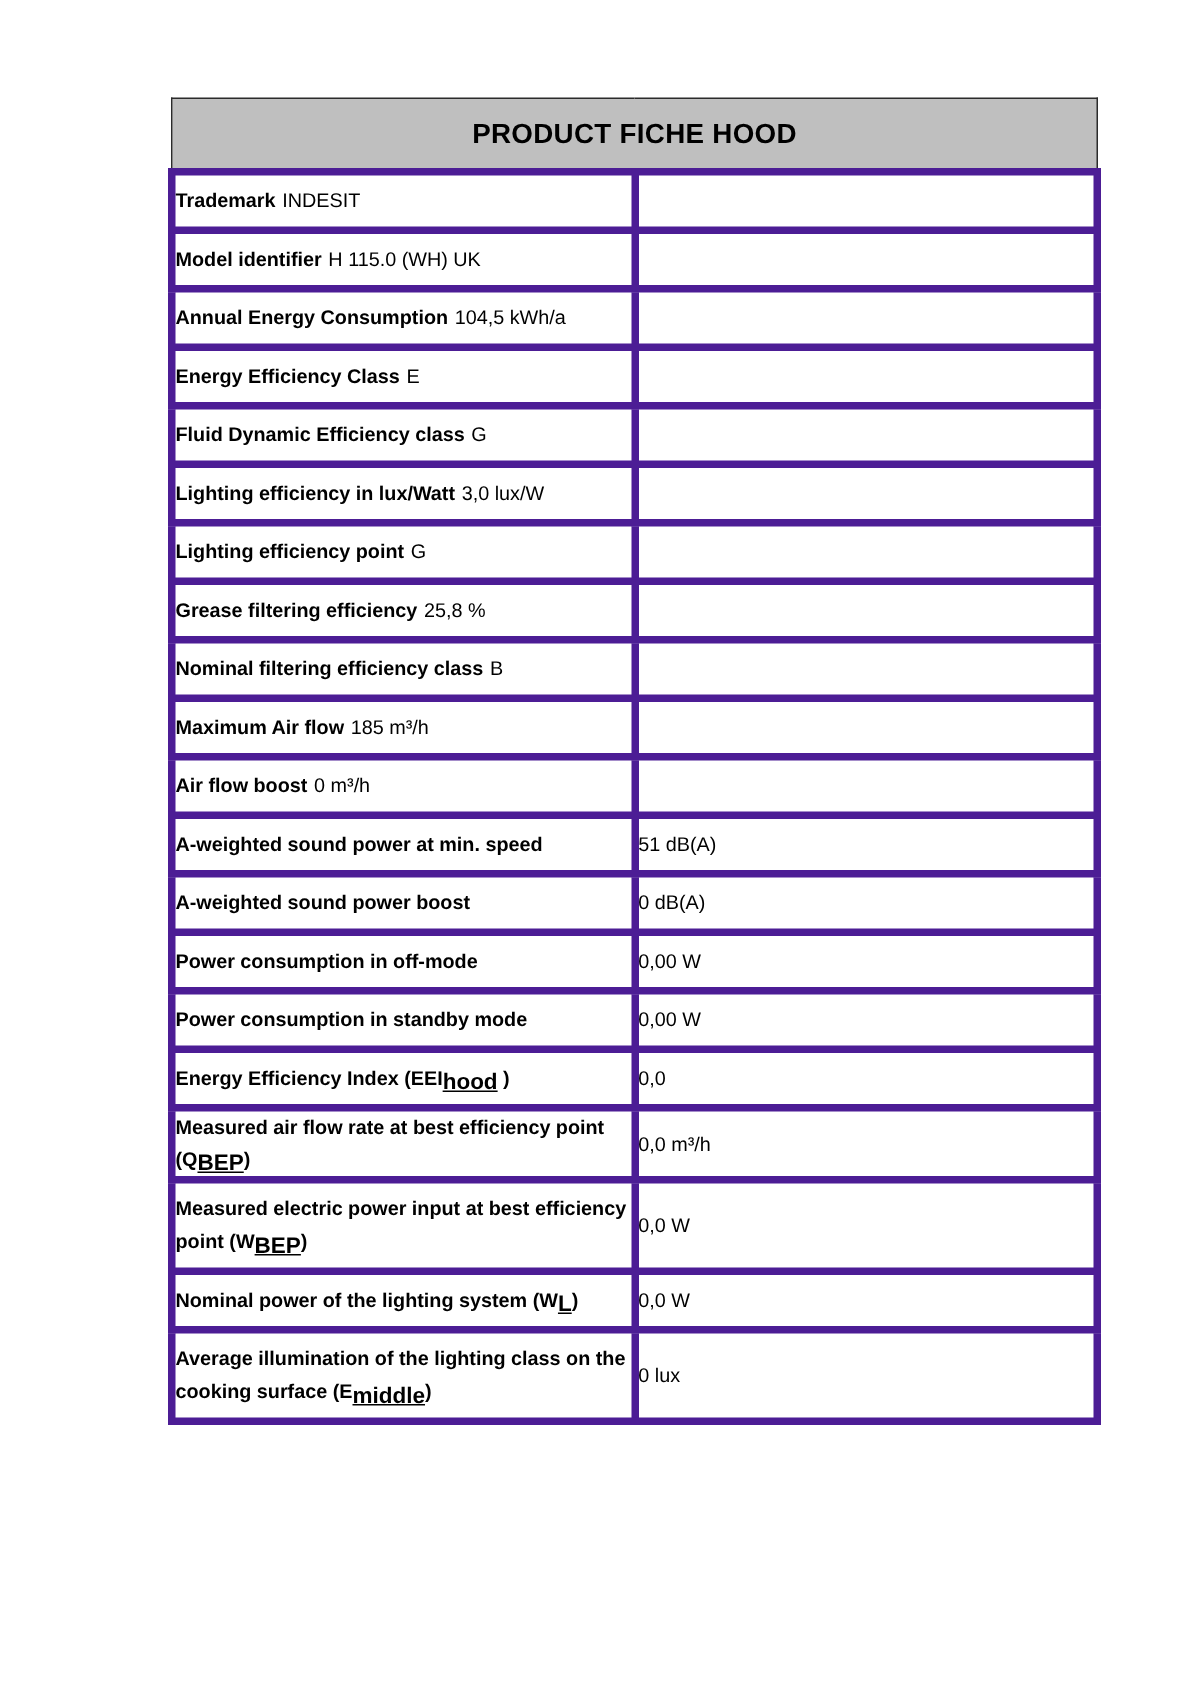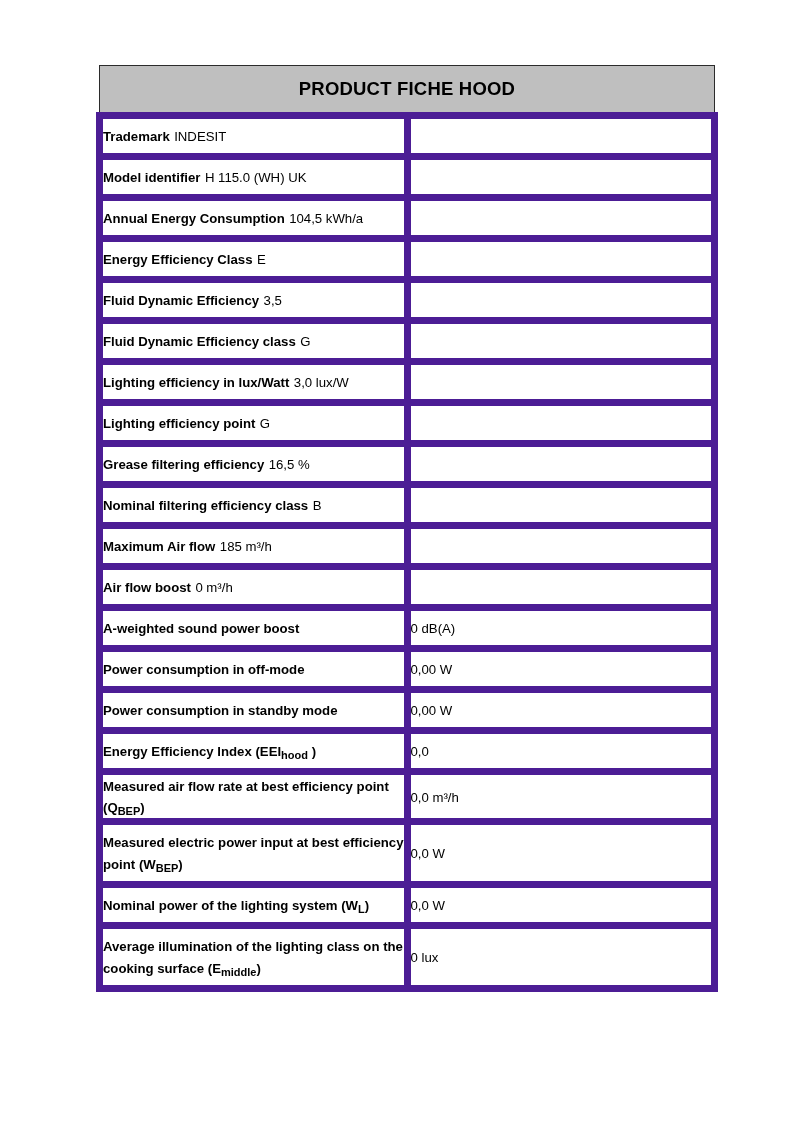--- a/index.html
+++ b/index.html
@@ -21,29 +21,29 @@
     position: absolute;
     left: 0;
     top: 0;
     width: 802px;
     height: 1134px;
     background: #ffffff;
   }
 
   .fiche-table {
     position: absolute;
-    left: 96px;
+    left: 112px;
     top: 65px;
     width: 622px;
     border-collapse: collapse;
     table-layout: fixed;
   }
 
   .fiche-table td {
-    border: 7px solid #4c1d95;
+    border: 5px solid #4c1d95;
     vertical-align: middle;
     padding: 0;
   }
 
   
   .title-row td {
     background: #bfbfbf;
     border: 1px solid #2b2b2b;
     border-bottom: 1px solid #1a1a1a;
     height: 46px;
@@ -86,26 +86,27 @@
     font-size: 13.2px;
     font-weight: normal;
     display: inline;
   }
   .val {
     font-size: 13.2px;
     font-weight: normal;
     display: inline;
   }
   sub {
-    font-size: 11px;
+    font-size: 15px;
     line-height: 0;
     vertical-align: baseline;
     position: relative;
     bottom: -3px;
     font-weight: bold;
+    text-decoration: underline;
   }
 </style>
 </head>
 <body>
 
 <div class="page">
 
   <table class="fiche-table">
     <tbody>
       <tr class="title-row">
@@ -123,50 +124,50 @@
         </tr>
         <tr class="data-row">
           <td class="label-cell"><span class="lbl">Annual Energy Consumption</span> <span class="val-inline">104,5 kWh/a</span></td>
           <td class="value-cell"><span class="val"></span></td>
         </tr>
         <tr class="data-row">
           <td class="label-cell"><span class="lbl">Energy Efficiency Class</span> <span class="val-inline">E</span></td>
           <td class="value-cell"><span class="val"></span></td>
         </tr>
         <tr class="data-row">
-          <td class="label-cell"><span class="lbl">Fluid Dynamic Efficiency</span> <span class="val-inline">3,5</span></td>
-          <td class="value-cell"><span class="val"></span></td>
-        </tr>
-        <tr class="data-row">
           <td class="label-cell"><span class="lbl">Fluid Dynamic Efficiency class</span> <span class="val-inline">G</span></td>
           <td class="value-cell"><span class="val"></span></td>
         </tr>
         <tr class="data-row">
           <td class="label-cell"><span class="lbl">Lighting efficiency in lux/Watt</span> <span class="val-inline">3,0 lux/W</span></td>
           <td class="value-cell"><span class="val"></span></td>
         </tr>
         <tr class="data-row">
           <td class="label-cell"><span class="lbl">Lighting efficiency point</span> <span class="val-inline">G</span></td>
           <td class="value-cell"><span class="val"></span></td>
         </tr>
         <tr class="data-row">
-          <td class="label-cell"><span class="lbl">Grease filtering efficiency</span> <span class="val-inline">16,5 %</span></td>
+          <td class="label-cell"><span class="lbl">Grease filtering efficiency</span> <span class="val-inline">25,8 %</span></td>
           <td class="value-cell"><span class="val"></span></td>
         </tr>
         <tr class="data-row">
           <td class="label-cell"><span class="lbl">Nominal filtering efficiency class</span> <span class="val-inline">B</span></td>
           <td class="value-cell"><span class="val"></span></td>
         </tr>
         <tr class="data-row">
           <td class="label-cell"><span class="lbl">Maximum Air flow</span> <span class="val-inline">185 m³/h</span></td>
           <td class="value-cell"><span class="val"></span></td>
         </tr>
         <tr class="data-row">
           <td class="label-cell"><span class="lbl">Air flow boost</span> <span class="val-inline">0 m³/h</span></td>
           <td class="value-cell"><span class="val"></span></td>
+        </tr>
+        <tr class="data-row">
+          <td class="label-cell"><span class="lbl">A-weighted sound power at min. speed</span></td>
+          <td class="value-cell"><span class="val">51 dB(A)</span></td>
         </tr>
         <tr class="data-row">
           <td class="label-cell"><span class="lbl">A-weighted sound power boost</span></td>
           <td class="value-cell"><span class="val">0 dB(A)</span></td>
         </tr>
         <tr class="data-row">
           <td class="label-cell"><span class="lbl">Power consumption in off-mode</span></td>
           <td class="value-cell"><span class="val">0,00 W</span></td>
         </tr>
         <tr class="data-row">

